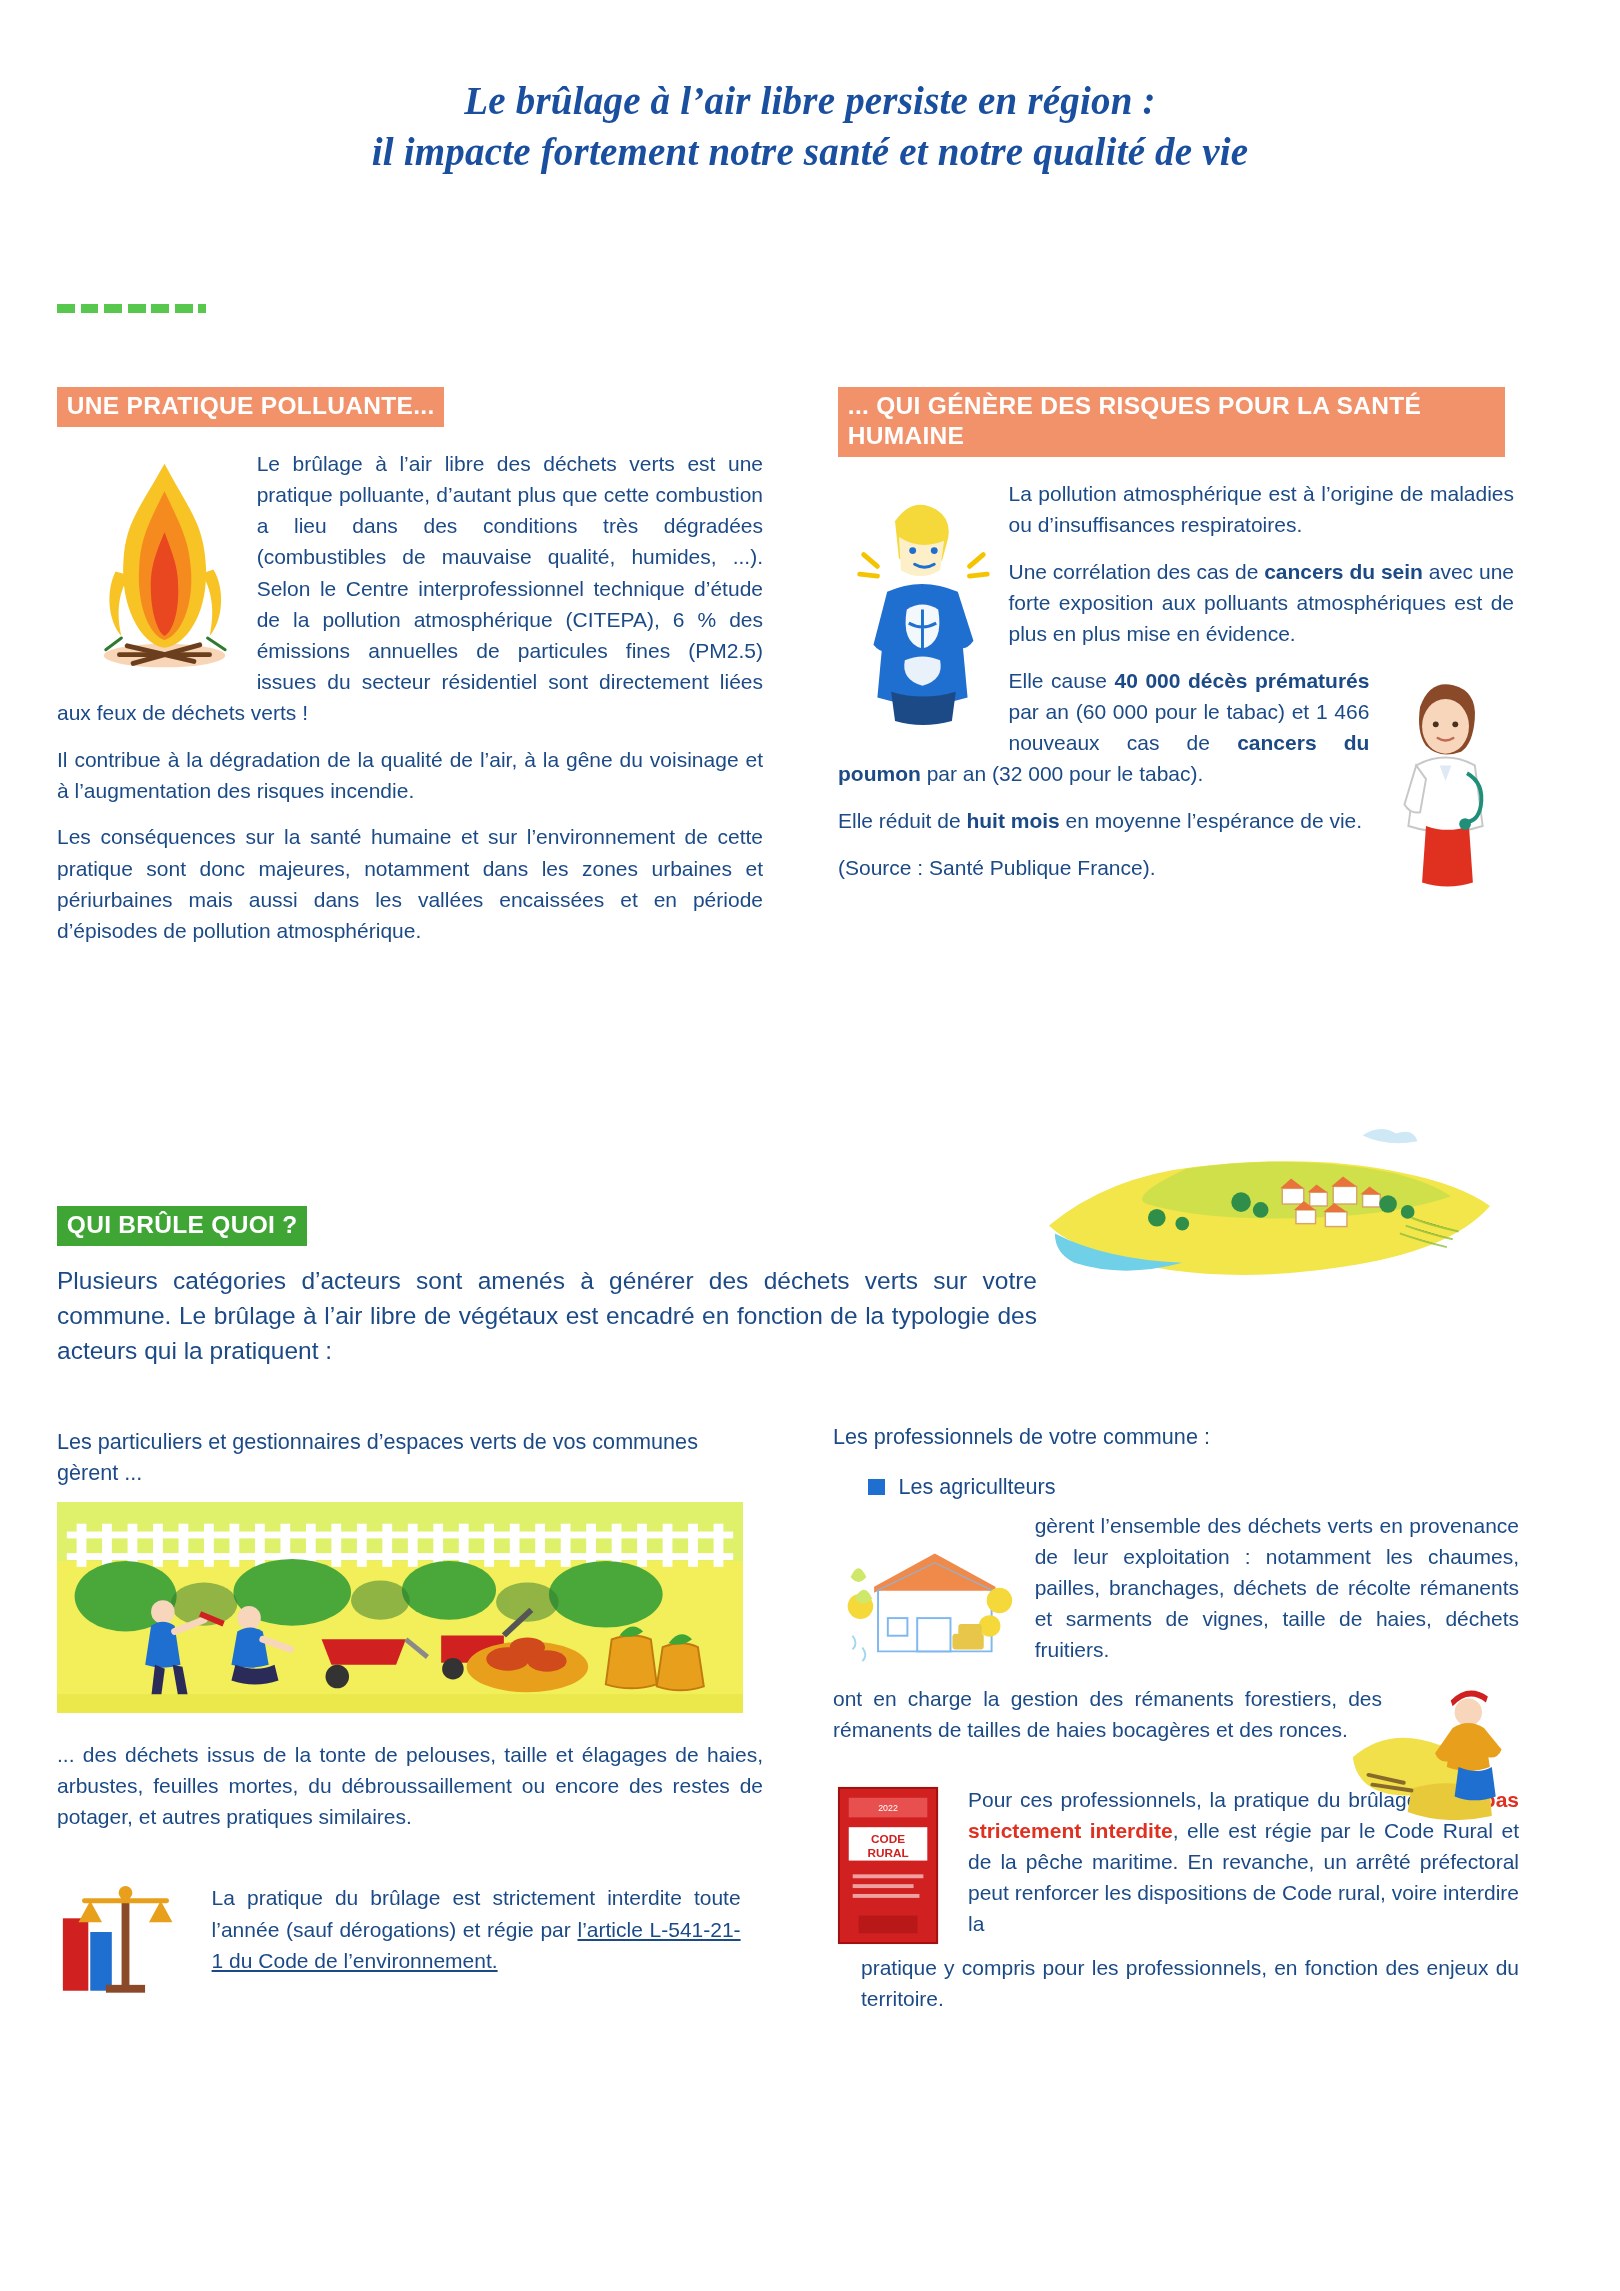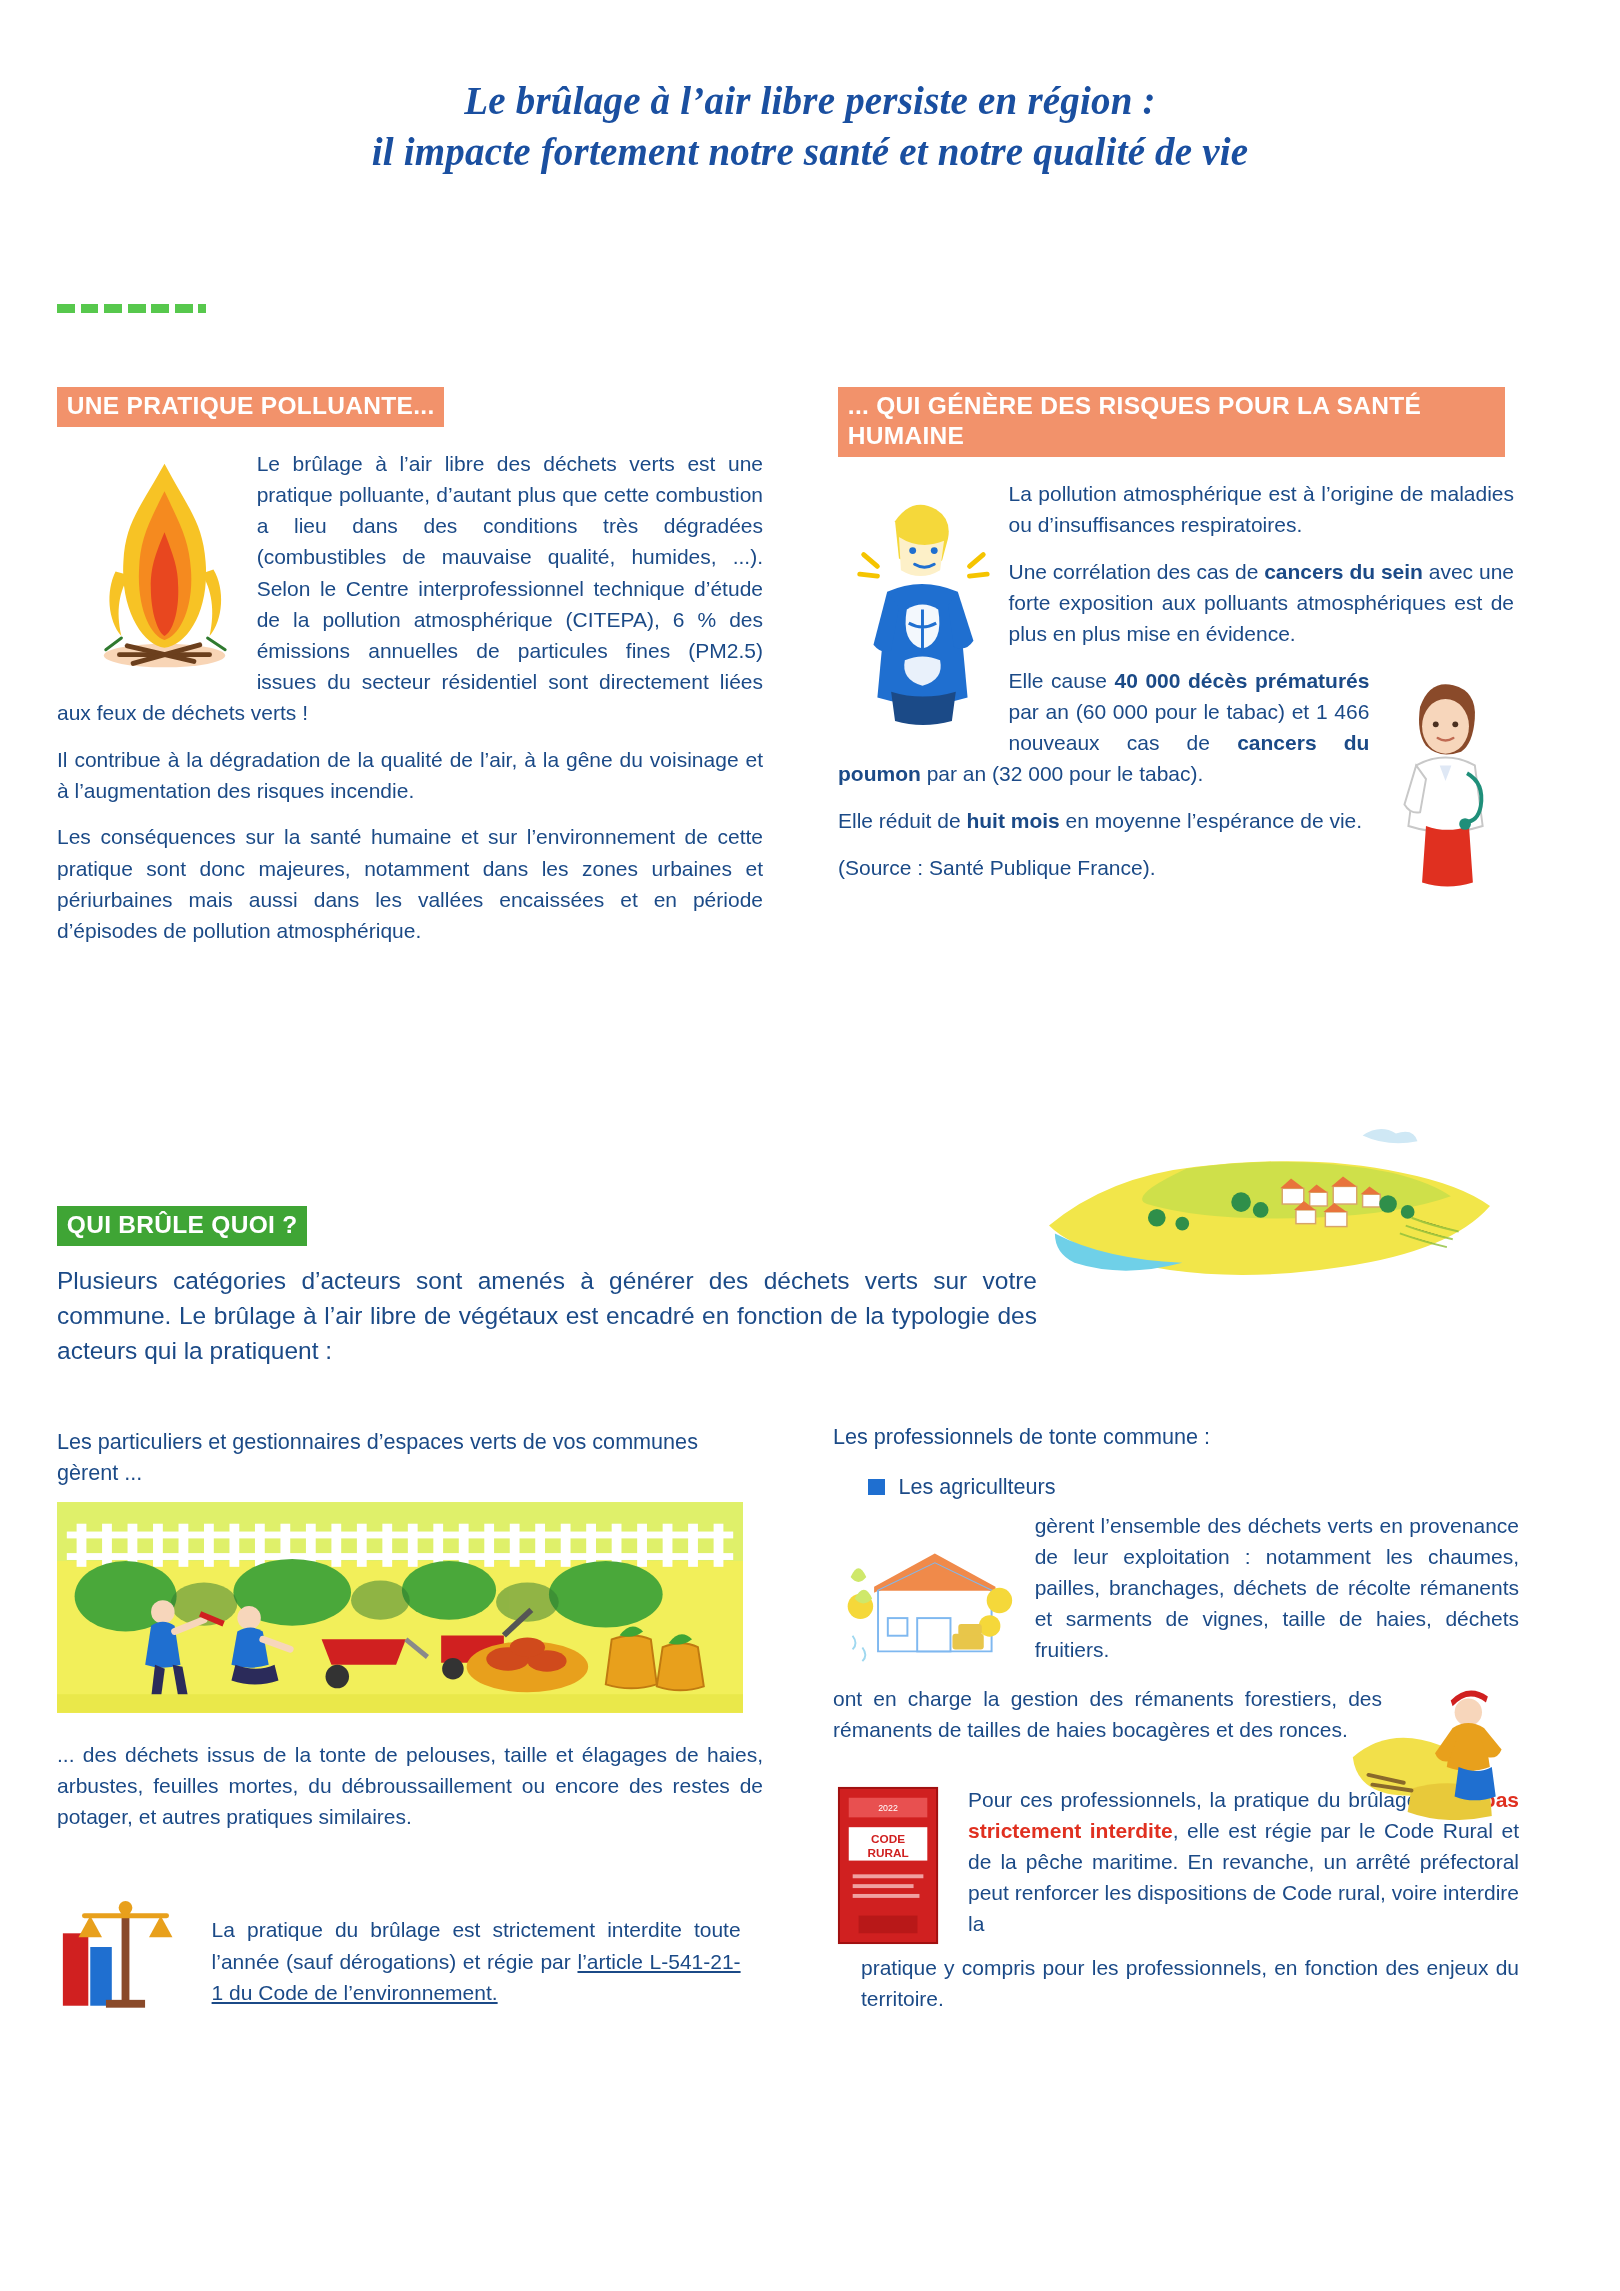--- a/index.html
+++ b/index.html
@@ -175,23 +175,23 @@
 
   .garden-img {
     width: 686px;
     height: 211px;
     margin: 9.8px 0 25.5px 0;
   }
 
   
   .law-row {
     display: flex;
-    align-items: flex-end;
+    align-items: center;
     gap: 17.6px;
-    margin-top: 48px;
+    margin-top: 33px;
   }
   .scales { width: 137px; height: 123px; flex: none; margin-top: 5.9px;}
   .law-txt { font-size: 21px; line-height: 1.5; text-align: justify; color:#1b4a87; width: 529px;}
   .ul-link { text-decoration: underline; }
 
   
   .farm-row { display: flex; gap: 15.7px; align-items: flex-start; }
   .farm-img { width: 186px; height: 167px; flex: none; margin-top: 5.9px;}
   .farm-txt { font-size: 21px; line-height: 1.48; text-align: justify; color:#1b4a87; }
 
@@ -473,21 +473,21 @@
           <circle cx="70" cy="22" r="7" fill="#e8a01c"></circle>
         </svg>
       </div>
       <div class="law-txt">
         <span>La pratique du brûlage est strictement interdite toute l’année (sauf dérogations) et régie par </span><a class="ul-link" href="#" style="color:#1b4a87;">l’article L-541-21-1 du Code de l’environnement.</a>
       </div>
     </div>
   </div>
 
   <div class="bot-right">
-    <div class="lead">Les professionnels de tonte commune :</div>
+    <div class="lead">Les professionnels de votre commune :</div>
 
     <div class="bullet-row">
       <span class="bullet-sq"></span>
       <span class="bullet-label">Les agricullteurs</span>
     </div>
 
     <div class="farm-row">
       <div class="farm-img">
         <svg viewBox="0 0 190 170" width="186" height="167" aria-hidden="true">
           <path d="M42 72 l62 -34 l62 34 l0 6 l-62 -30 l-62 30 z" fill="#f08a4a"></path>

